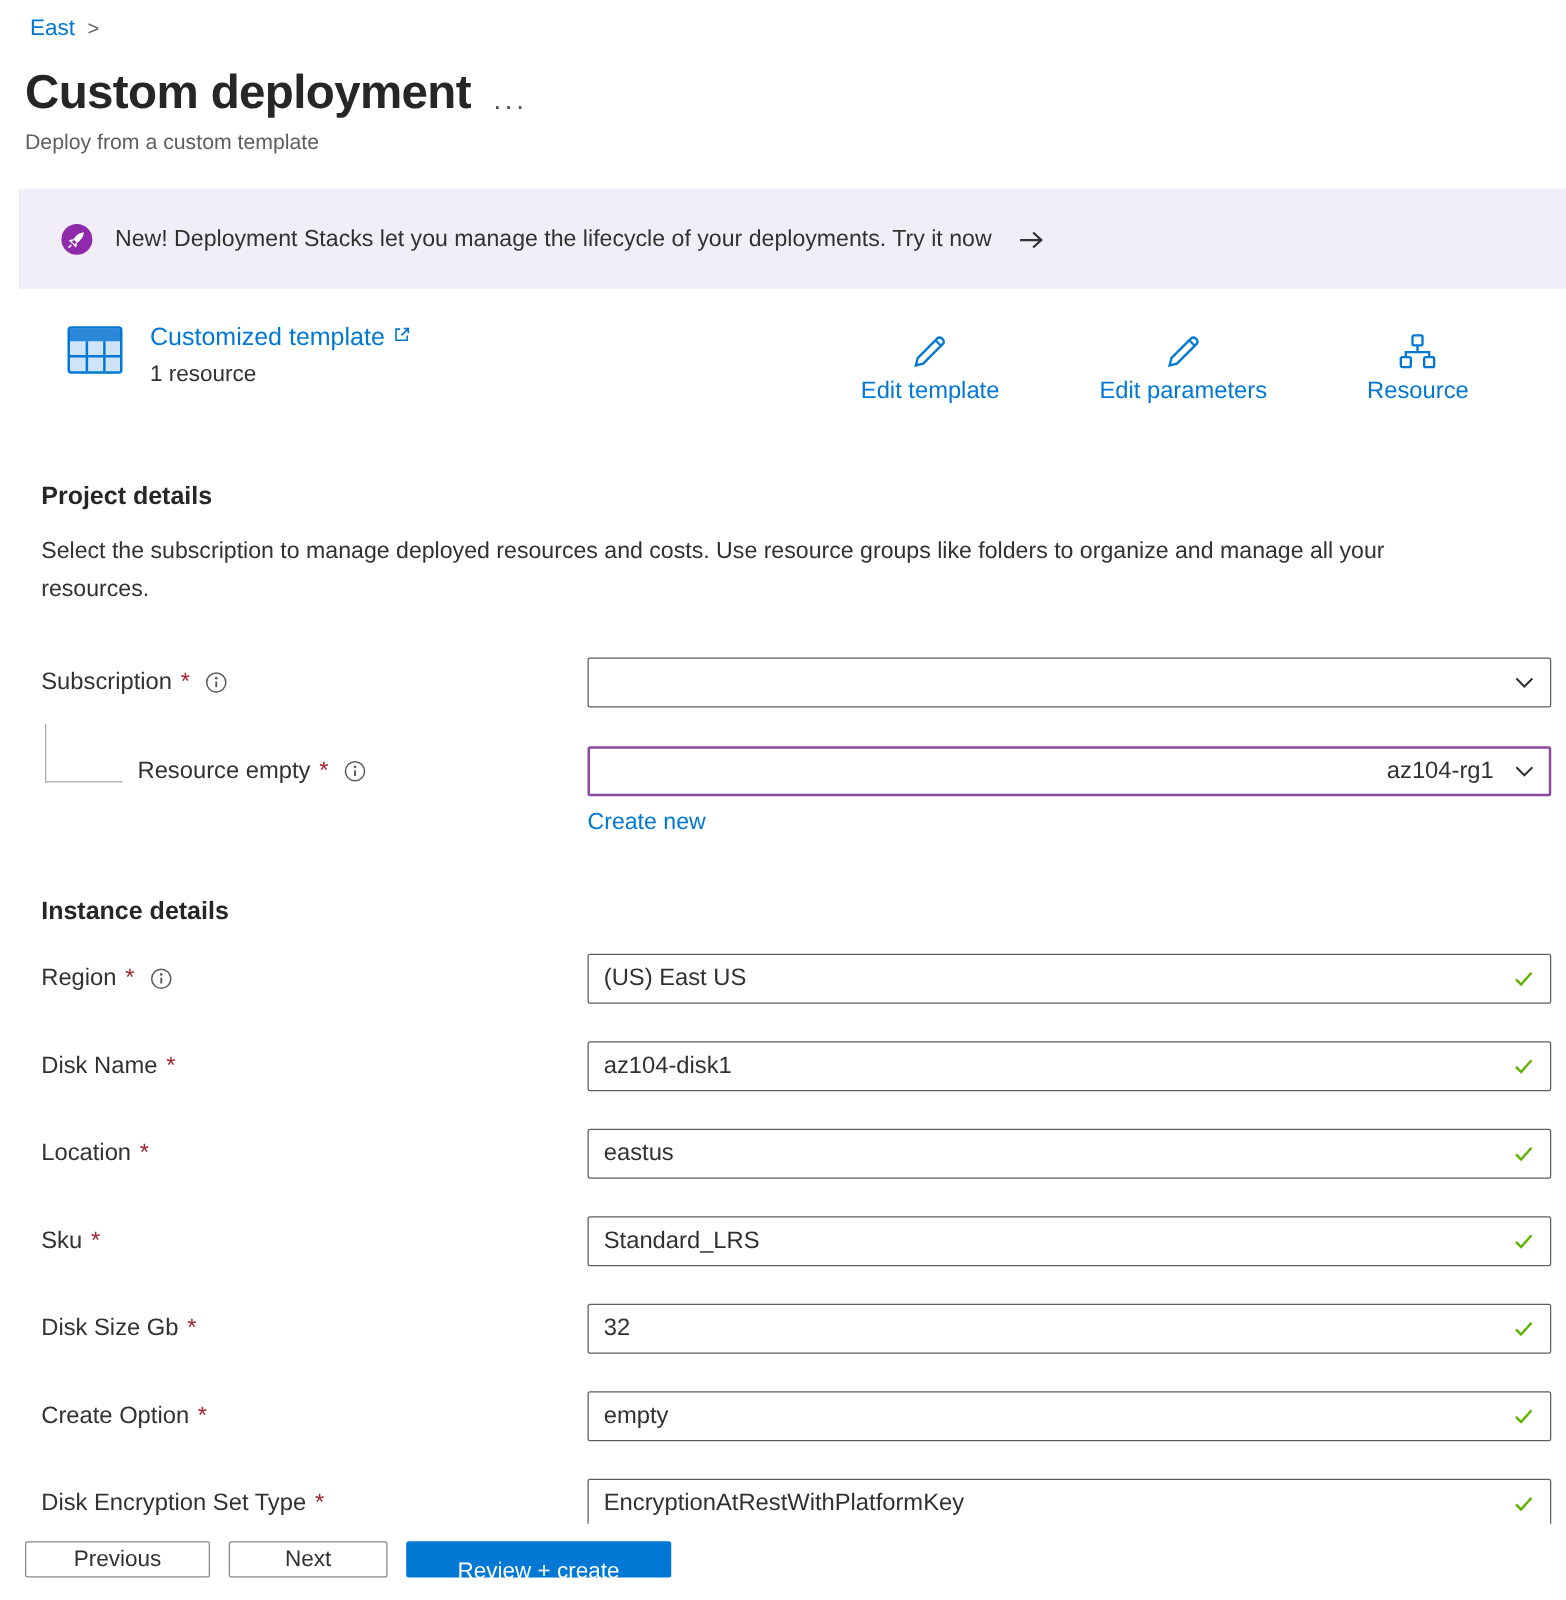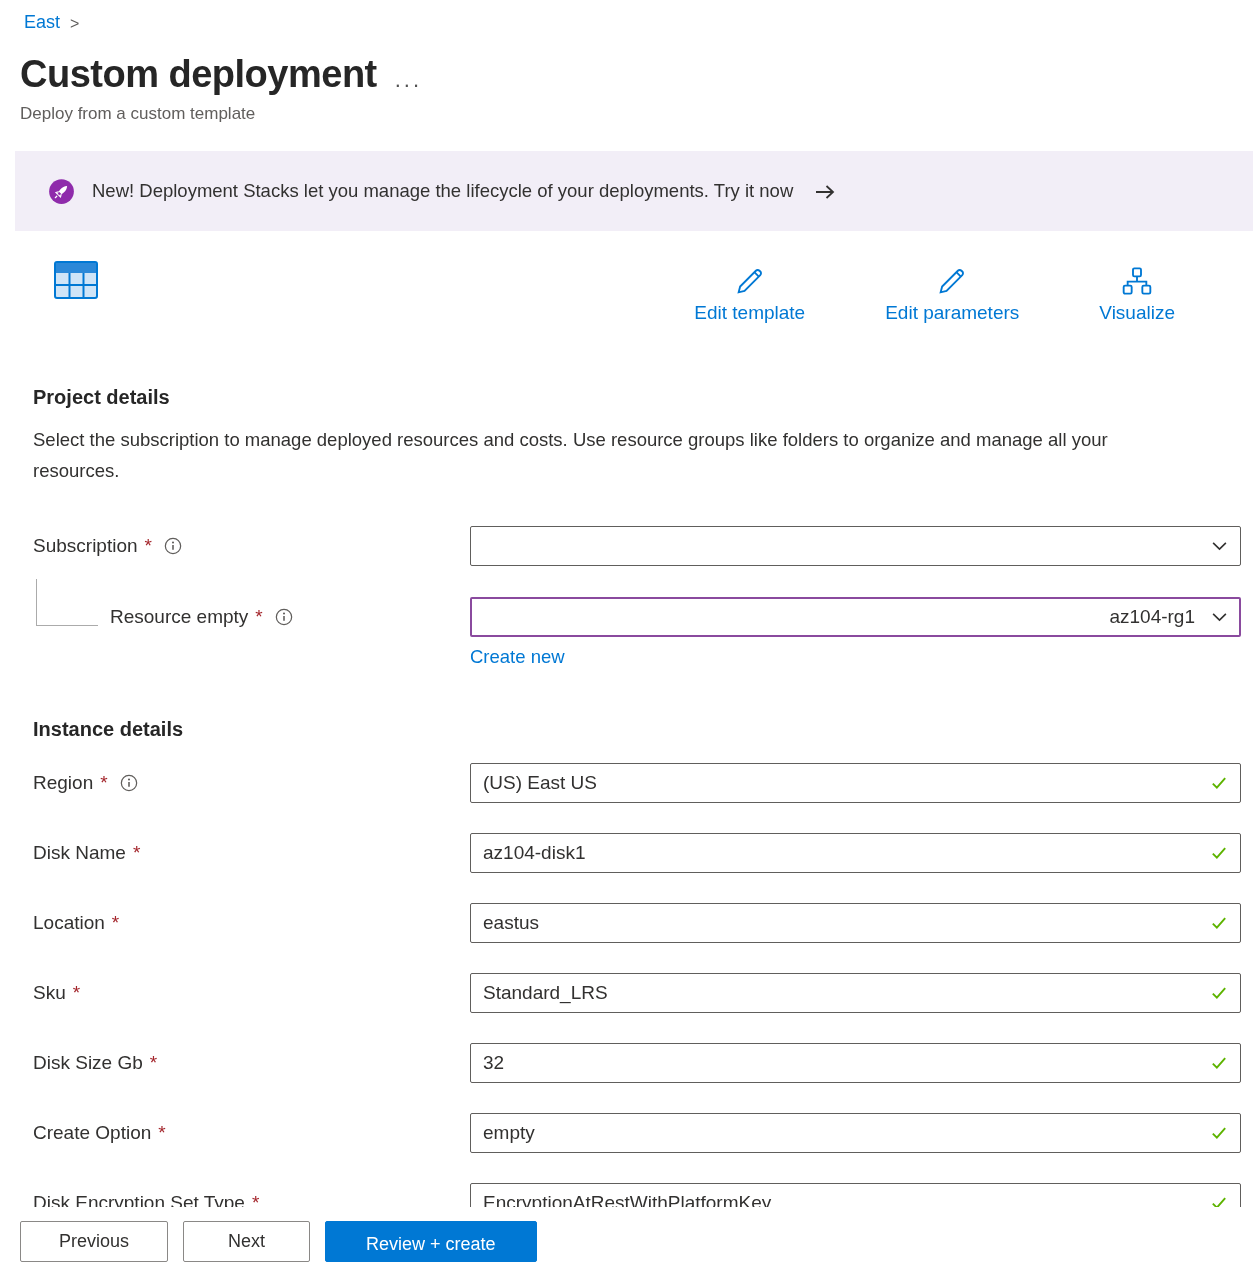--- a/index.html
+++ b/index.html
@@ -67,21 +67,21 @@
     border-left:1px solid #ababab; border-bottom:1px solid #ababab; }
 
   .link-row { margin-top:9px; }
   .create-new { color:#0078d4; font-size:18.5px; }
 
   
   .footer {
     position:absolute; left:0; right:0; bottom:0; background:#fff;
     padding:14px 0 18px 20px; display:flex; gap:15px; align-items:center;
   }
-  .btn { height:41px; border-radius:2px; font-size:18px; font-family:inherit; cursor:pointer; }
+  .btn { height:29px; border-radius:2px; font-size:18px; font-family:inherit; cursor:pointer; }
   .btn-sec { background:#fff; border:1px solid #8a8886; color:#323130; padding:0 38px; }
   .btn-next { padding:0 44px; }
   .btn-primary { background:#0078d4; border:1px solid #0078d4; color:#fff; padding:12px 40px; }
 </style>
 </head>
 <body>
 
 <div>
 
   <div class="breadcrumb">
@@ -114,20 +114,31 @@
   <div class="template-bar">
     <span style="display:flex;">
       <svg width="48" height="46" viewBox="0 0 48 46">
         <rect x="3" y="5" width="42" height="36" rx="2" fill="#cfe4f7" stroke="#0078d4" stroke-width="2"></rect>
         <rect x="4" y="6" width="40" height="10" fill="#2b88d8"></rect>
         <line x1="17.5" y1="16" x2="17.5" y2="40" stroke="#0078d4" stroke-width="2"></line>
         <line x1="31.5" y1="16" x2="31.5" y2="40" stroke="#0078d4" stroke-width="2"></line>
         <line x1="4" y1="28" x2="44" y2="28" stroke="#0078d4" stroke-width="2"></line>
       </svg>
     </span>
+    <div class="template-info">
+      <a class="template-link">
+        <span>Customized template</span>
+        <span style="display:flex;margin-top:1px;">
+          <svg width="15" height="15" viewBox="0 0 16 16">
+              <path d="M6.5 3.5H3v9.5h9.5V9M9.5 3h4v4M13.2 3.3L7.6 8.9" stroke="#0078d4" stroke-width="1.4" fill="none"></path>
+            </svg>
+        </span>
+      </a>
+      <div class="resource-count">1 resource</div>
+    </div>
     <div class="actions">
       <div class="action">
         <span style="display:flex;">
           <svg width="32" height="32" viewBox="0 0 24 24">
               <path d="M3.5 20.5l1.1-4.4L16.4 4.3a1.9 1.9 0 012.7 0l.6.6a1.9 1.9 0 010 2.7L7.9 19.4 3.5 20.5z" fill="none" stroke="#0078d4" stroke-width="1.4"></path>
               <path d="M15.3 5.4l3.3 3.3" stroke="#0078d4" stroke-width="1.4"></path>
             </svg>
         </span>
         <span>Edit template</span>
       </div>
@@ -142,21 +153,21 @@
       </div>
       <div class="action">
         <span style="display:flex;">
           <svg width="32" height="32" viewBox="0 0 24 24" fill="none" stroke="#0078d4" stroke-width="1.4">
             <rect x="9" y="2.5" width="6" height="6" rx="1"></rect>
             <rect x="2" y="15.5" width="6" height="6" rx="1"></rect>
             <rect x="16" y="15.5" width="6" height="6" rx="1"></rect>
             <path d="M12 8.5v4M5 15.5v-3h14v3"></path>
           </svg>
         </span>
-        <span>Visualize</span>
+        <span>Resource</span>
       </div>
     </div>
   </div>
 
   <h2 class="section-h project">Project details</h2>
   <div class="desc">Select the subscription to manage deployed resources and costs. Use resource groups like folders to organize and manage all your resources.</div>
 
   <div class="form">
 
     <div class="frow first">

